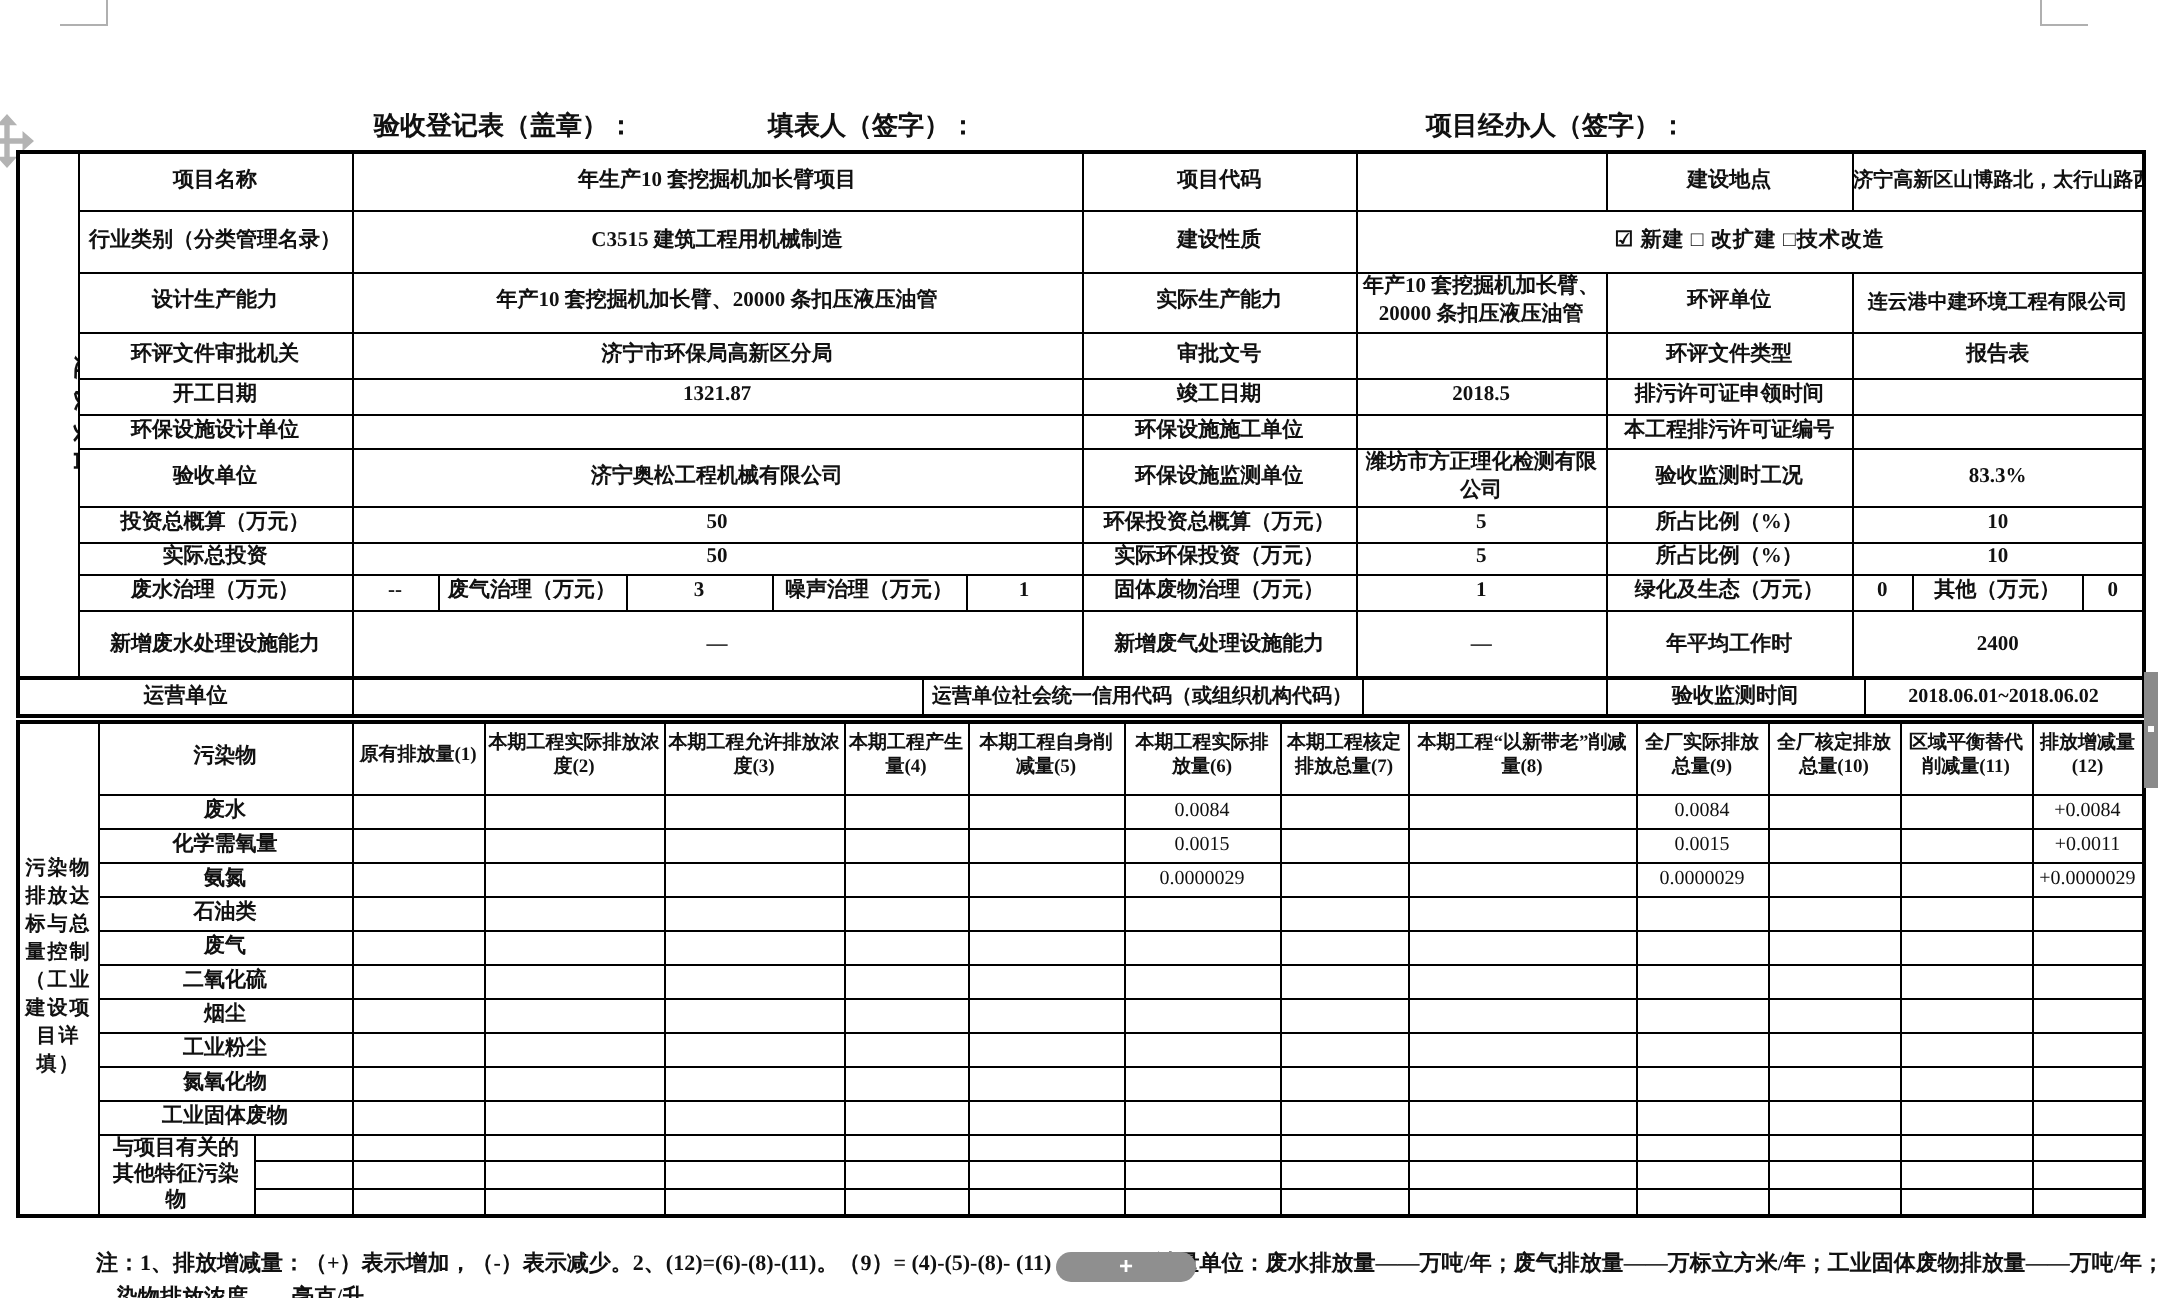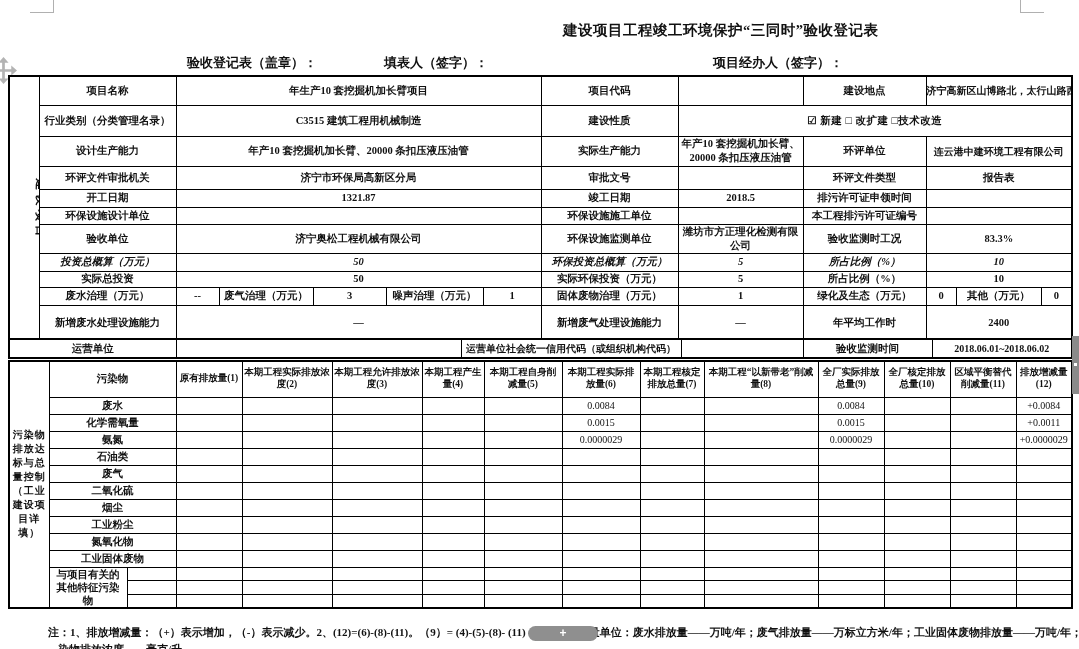--- a/index.html
+++ b/index.html
@@ -36,21 +36,20 @@
   .sb-thumb i{position:absolute;left:2px;top:27px;width:3px;height:3px;background:#fff;display:block;}
 </style>
 </head>
 <body>
 
 <div class="screen">
 
   <div class="cropmark tl"></div>
   <div class="cropmark tr"></div>
 
-  <div class="title">建设项目工程竣工环境保护“三同时”验收登记表</div>
 
   <span class="sig u">验收登记表（盖章）：</span>
   <span class="sig p">填表人（签字）：</span>
   <span class="sig h">项目经办人（签字）：</span>
 
   <svg class="movecursor" viewBox="0 0 24 24">
     <path fill="#9a9a9a" d="M12 0 L16.5 5 H13.2 V10.8 H18.9 V7.5 L24 12 L18.9 16.5 V13.2 H13.2 V19 H16.5 L12 24 L7.5 19 H10.8 V13.2 H5.1 V16.5 L0 12 L5.1 7.5 V10.8 H10.8 V5 H7.5 Z"></path>
   </svg>
 
   <table class="doc" id="top-table">
@@ -118,21 +117,21 @@
           <td colspan="3" class="value"></td>
         </tr>
         <tr style="height: 29px; padding-left: 29px;">
           <td class="label">验收单位</td>
           <td colspan="5" class="value">济宁奥松工程机械有限公司</td>
           <td class="label">环保设施监测单位</td>
           <td class="value">潍坊市方正理化检测有限公司</td>
           <td class="label">验收监测时工况</td>
           <td colspan="3" class="value">83.3%</td>
         </tr>
-        <tr style="height: 18px; font-style: italic;">
+        <tr style="height: 18px;">
           <td class="label">投资总概算（万元）</td>
           <td colspan="5" class="value">50</td>
           <td class="label">环保投资总概算（万元）</td>
           <td class="value">5</td>
           <td class="label">所占比例（%）</td>
           <td colspan="3" class="value">10</td>
         </tr>
         <tr style="height: 16px;">
           <td class="label">实际总投资</td>
           <td colspan="5" class="value">50</td>

